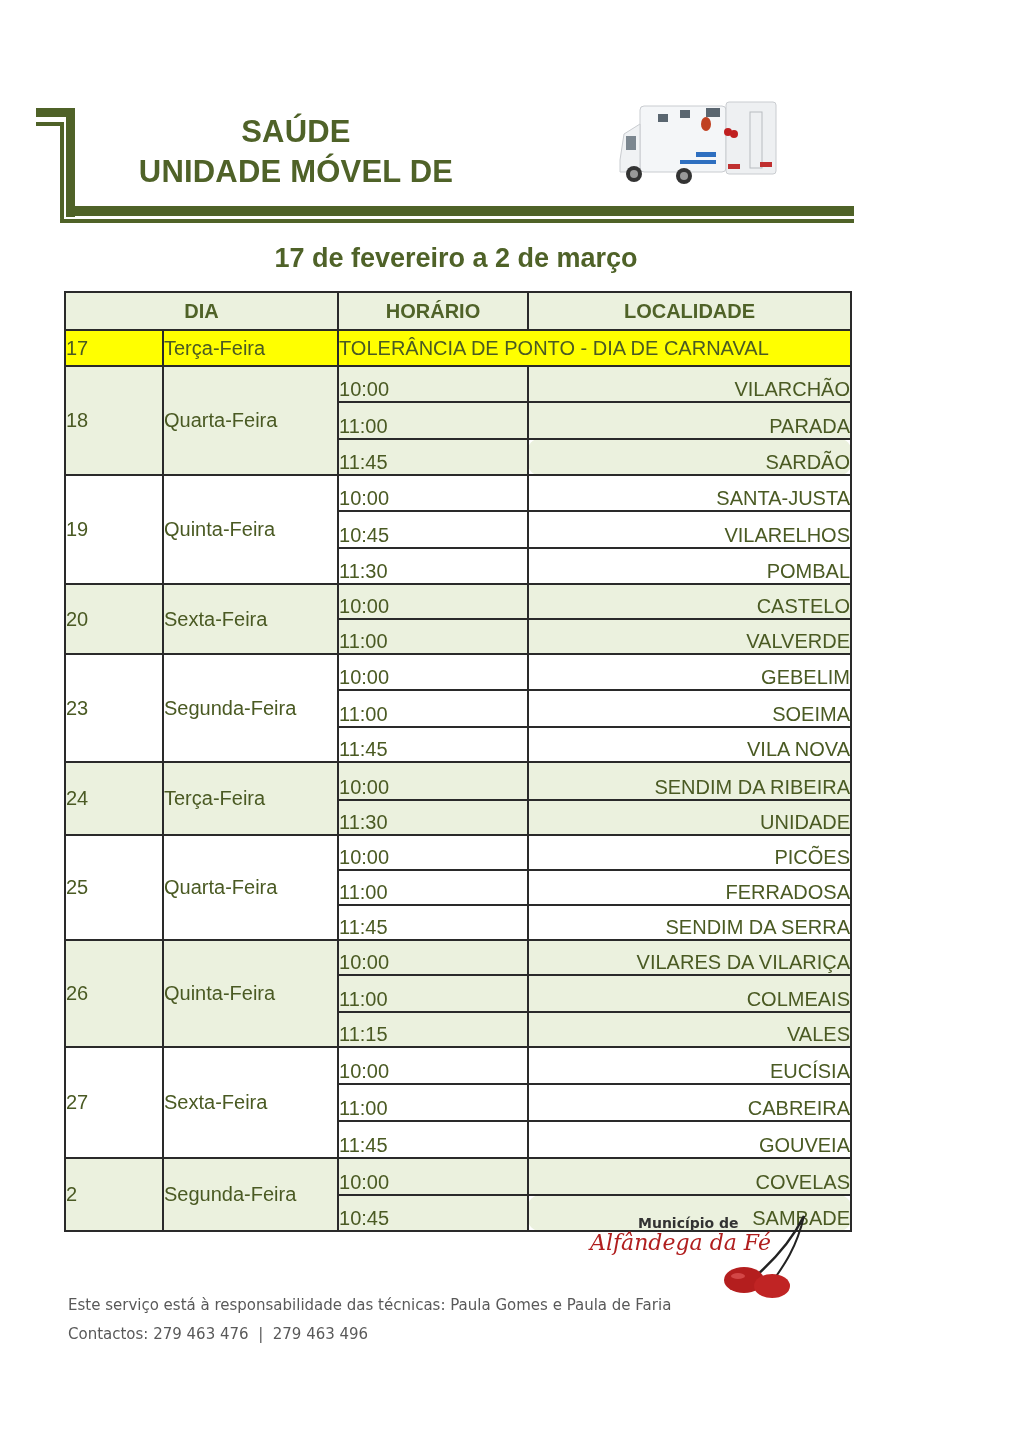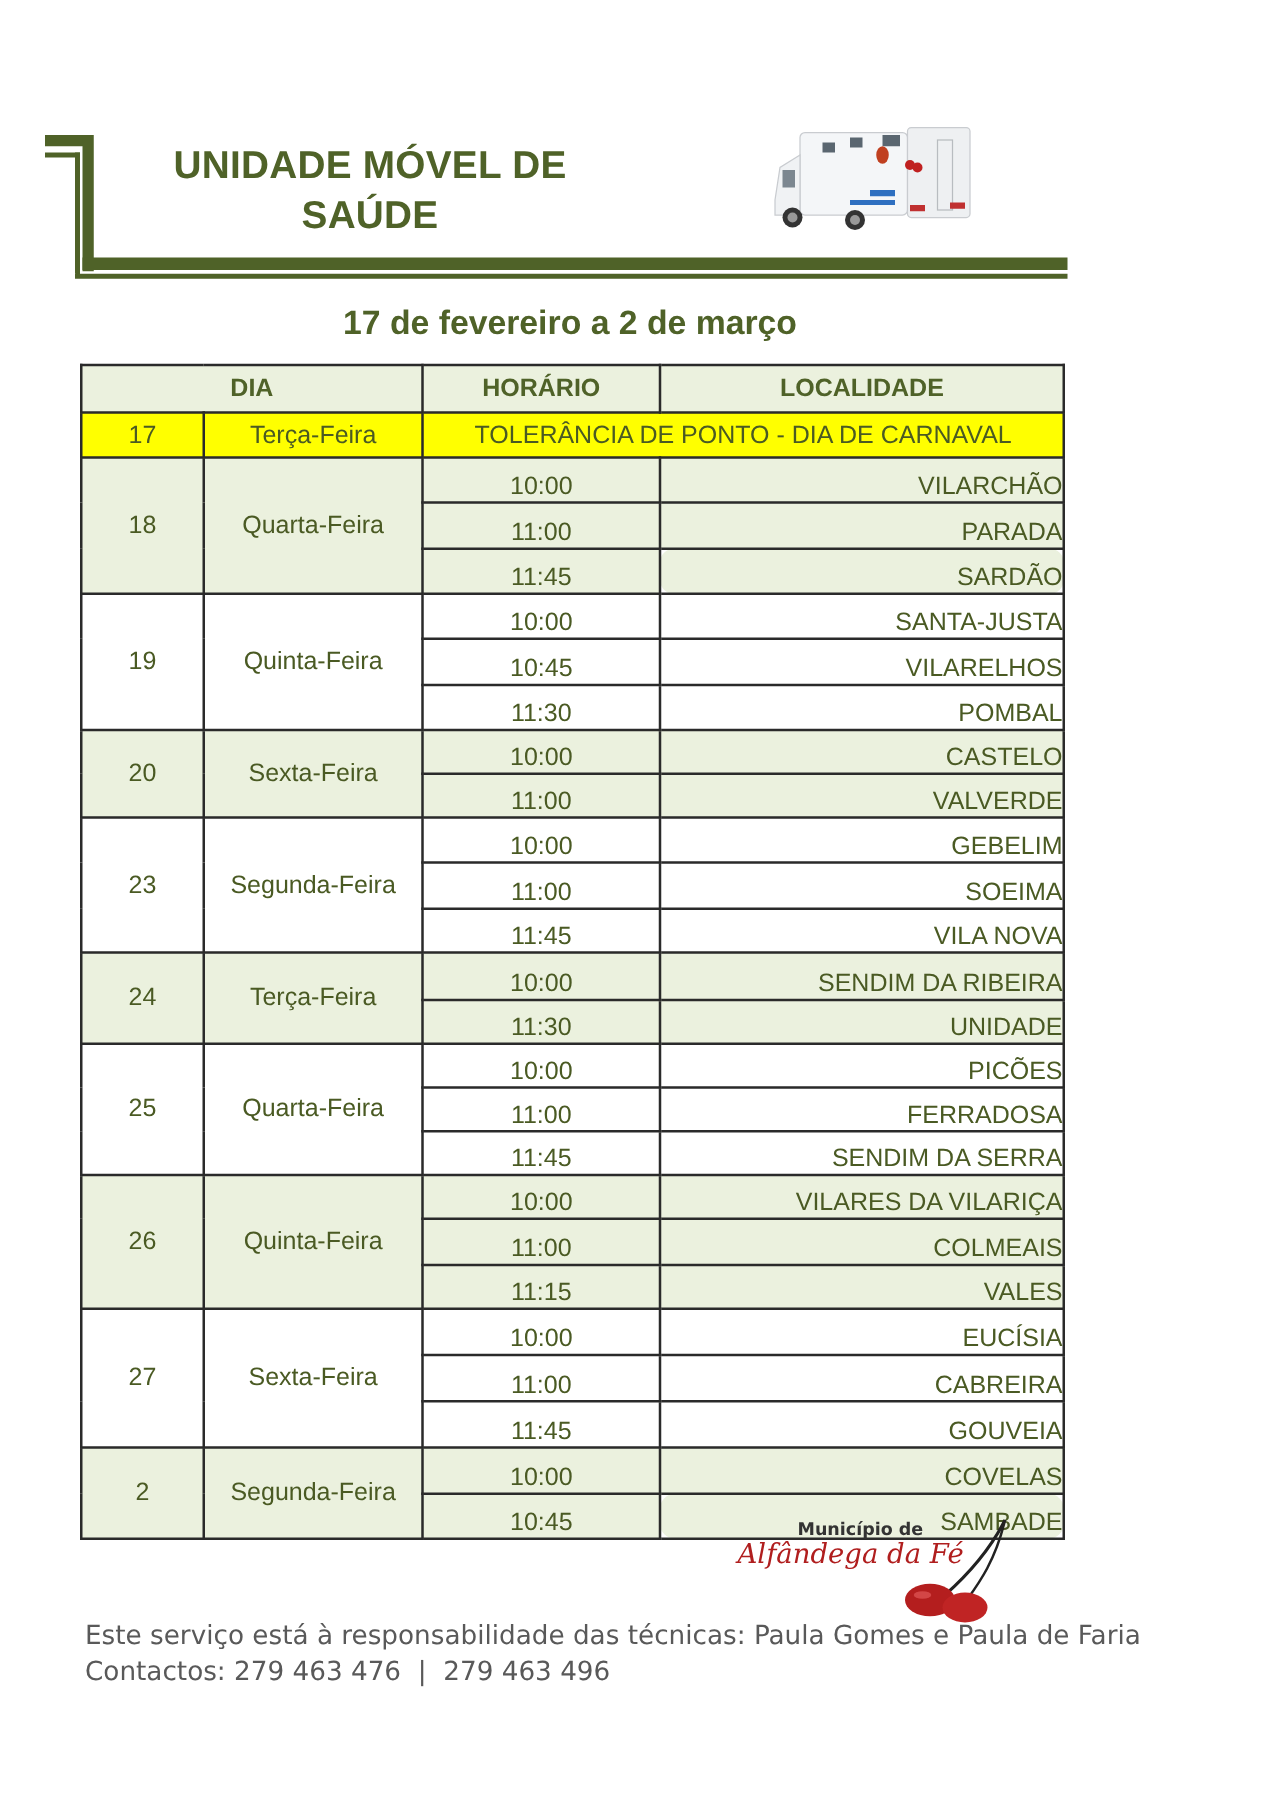--- a/index.html
+++ b/index.html
@@ -5,49 +5,49 @@
   html, body { margin:0; padding:0; background:#ffffff; }
   body { width:1024px; height:1449px; position:relative; overflow:hidden; font-family:"Liberation Sans", sans-serif; }
   .abs { position:absolute; }
   .green { background:#4f6228; }
   #title { left:100px; top:112px; width:392px; text-align:center; color:#4f6228; font-weight:bold; font-size:31px; line-height:40px; letter-spacing:0.2px; }
   #subtitle { left:200px; top:240px; width:512px; text-align:center; color:#4f6228; font-weight:bold; font-size:27px; line-height:36px; }
   #van { left:618px; top:94px; width:160px; height:94px; }
   table#sched { position:absolute; left:64px; top:291px; width:786px; border-collapse:collapse; table-layout:fixed; color:#4a5a23; font-size:20px; }
   #sched td, #sched th { border:2px solid #2a2a2a; padding:0; height:33px; }
   #sched th { background:#ebf1de; font-weight:bold; font-size:20px; height:36px; color:#4f6228;margin-left:44px; }
-  #sched td.c { text-align:center; }
+  #sched td.c { text-align:left; }
   #sched td.l { text-align:right; padding-left:5px; }
   tr.shade td { background:#ebf1de; }
   tr.white td { background:#ffffff; }
   tr.yellow td { background:#ffff00; }
   #logo { left:586px; top:1210px; width:230px; height:90px; }
-  .foot { left:68px; color:#595959; font-size:21px; font-family:"DejaVu Sans", sans-serif; }
+  .foot { left:68px; color:#595959; font-size:15px; font-family:"DejaVu Sans", sans-serif; }
 </style>
 </head>
 <body>
 
 <div>
 
   <div class="abs green" style="left:36px;top:108px;width:38px;height:9px;border-top-right-radius:4px;"></div>
 
   <div class="abs green" style="left:66px;top:108px;width:9px;height:109px;"></div>
 
   <div class="abs green" style="left:66px;top:206px;width:788px;height:10px;"></div>
 
   <div class="abs green" style="left:36px;top:122px;width:28px;height:4px;"></div>
 
   <div class="abs green" style="left:60px;top:122px;width:4px;height:100px;border-bottom-left-radius:5px;"></div>
 
   <div class="abs green" style="left:60px;top:219px;width:794px;height:4px;"></div>
 </div>
 
 <div id="title" class="abs">
+  <div>SAÚDE</div>
   <div>UNIDADE MÓVEL DE</div>
-  <div>SAÚDE</div>
 </div>
 
 <svg id="van" class="abs" viewBox="0 0 160 94">
   <rect x="22" y="12" width="86" height="66" rx="4" fill="#f4f6f8" stroke="#c9ccd0"></rect>
   <rect x="108" y="8" width="50" height="72" rx="3" fill="#eef0f2" stroke="#c9ccd0"></rect>
   <path d="M22 30 L6 40 L2 66 L2 78 L22 78 Z" fill="#f0f2f4" stroke="#c9ccd0"></path>
   <rect x="8" y="42" width="10" height="14" fill="#7c8790"></rect>
   <rect x="40" y="20" width="10" height="8" fill="#5a6670"></rect>
   <rect x="62" y="16" width="10" height="8" fill="#5a6670"></rect>
   <rect x="88" y="14" width="14" height="9" fill="#5a6670"></rect>

